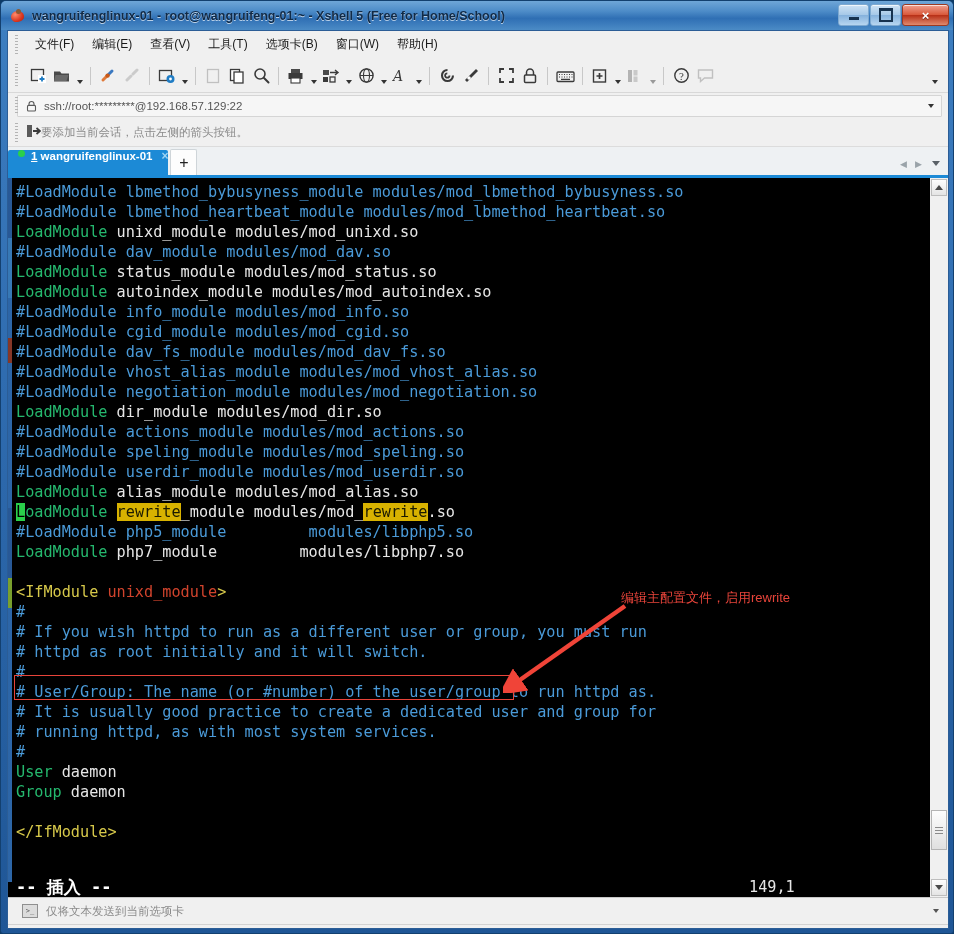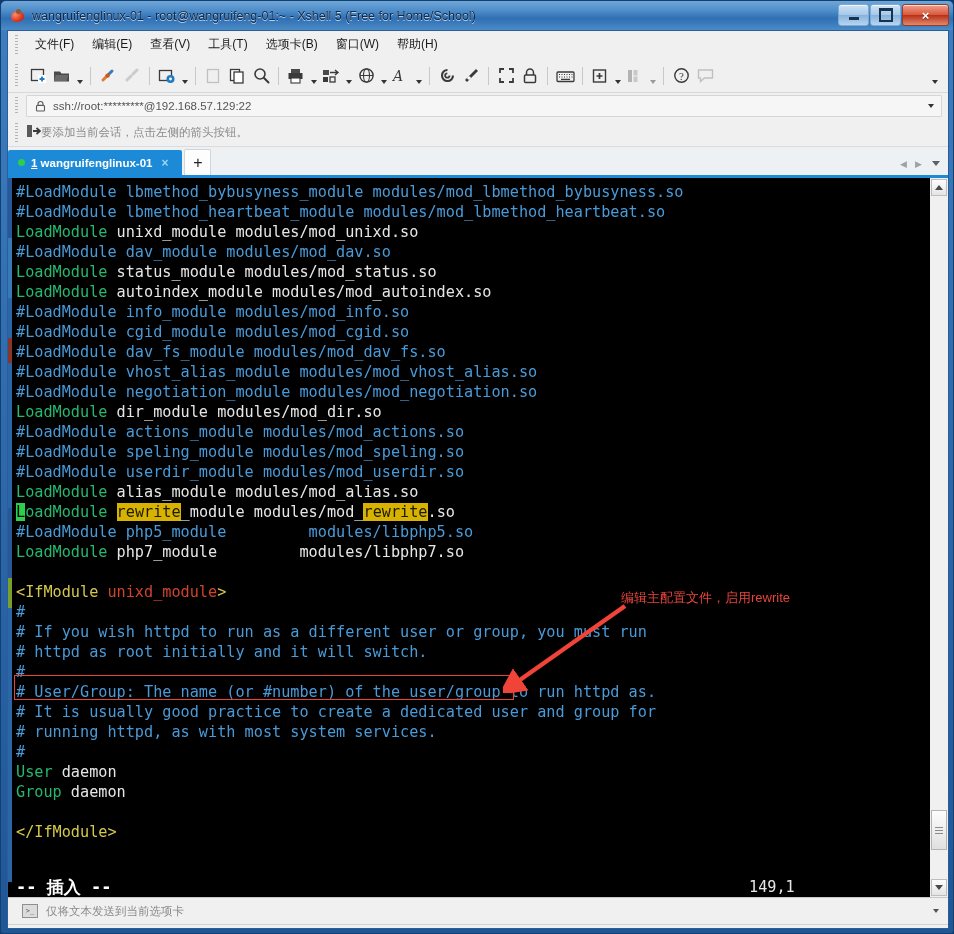--- a/index.html
+++ b/index.html
@@ -38,21 +38,21 @@
     border-radius: 50% 50% 45% 45%;
     transform: rotate(-8deg);
   }
   .app-icon .sh2 {
     position:absolute;left:6px;top:1px;width:5px;height:5px;
     background:#8d5a33;border-radius:50%;
   }
   #title-text {
     font-size: 12.5px; color:#102a47; white-space:nowrap;
     text-shadow: 0 1px 0 rgba(255,255,255,.65);
-    font-weight: 400;
+    font-weight: 700;
   }
   #win-buttons {
     position:absolute; right:6px; top:3px; display:flex; gap:1px;
   }
   .wbtn {
     width:29px;height:20px;border:1px solid #7ea9d0;
     background: linear-gradient(180deg, #cfe3f5 0%, #a7c9e8 48%, #86b2dd 52%, #b7d6f0 100%);
     border-radius:3px;
     display:flex;align-items:center;justify-content:center;
     box-shadow: inset 0 1px 0 rgba(255,255,255,.7);
@@ -114,21 +114,21 @@
     width:0;height:0;border-left:3.5px solid transparent;border-right:3.5px solid transparent;
     border-top:4px solid #333;
   }
   .tb-sep { width:1px;height:18px;background:#c8c8c8;margin:0 5px;flex:0 0 auto;}
   .tb-spacer { flex:1 1 auto; }
   .tb-overflow { margin-right:8px; }
 
   
   #addrbar {
     height:26px;background:#f0f0f0;display:flex;align-items:center;
-    padding-left:18px;position:relative;
+    padding-left:9px;position:relative;
   }
   #addrbar .grip {
     position:absolute;left:7px;top:4px;width:3px;height:18px;
     background-image: repeating-linear-gradient(180deg,#b4b4b4 0 1px, transparent 1px 3px);
   }
   #addr-field {
     flex:1 1 auto;height:20px;background:#f6f6f6;border:1px solid #d5d5d5;
     display:flex;align-items:center;margin-right:6px;
     border-radius:1px;
   }
@@ -149,21 +149,21 @@
   #hint-text { font-size:11.5px;color:#8a8a8a;white-space:nowrap;}
 
   
   #tabstrip {
     height:28px;background:#eef1f3;position:relative;
     display:flex;align-items:flex-end;
     border-bottom:3px solid #1c8ad6;
   }
   #tab-0 {
     height:25px;background:#1c8ad6;color:#fff;
-    display:flex;align-items:center;padding:0 14px 0 10px;
+    display:flex;padding:0 0 0 10px;
     border-radius:2px 2px 0 0;margin-left:0px;
     font-size:11.5px;font-weight:bold;white-space:nowrap;
   }
   #tab-0 .dot{width:7px;height:7px;border-radius:50%;background:#2ad04a;margin-right:6px;flex:0 0 auto;}
   #tab-0 .lbl{ text-decoration:none; }
   #tab-0 .lbl .u { text-decoration:underline; }
   #tab-0 .x { margin-left:9px;color:#9fd4f3;font-size:12px;line-height:1;}
   #tab-new {
     width:25px;height:25px;background:#fdfdfd;border:1px solid #cfd5d9;border-bottom:none;
     display:flex;align-items:center;justify-content:center;margin-left:2px;

